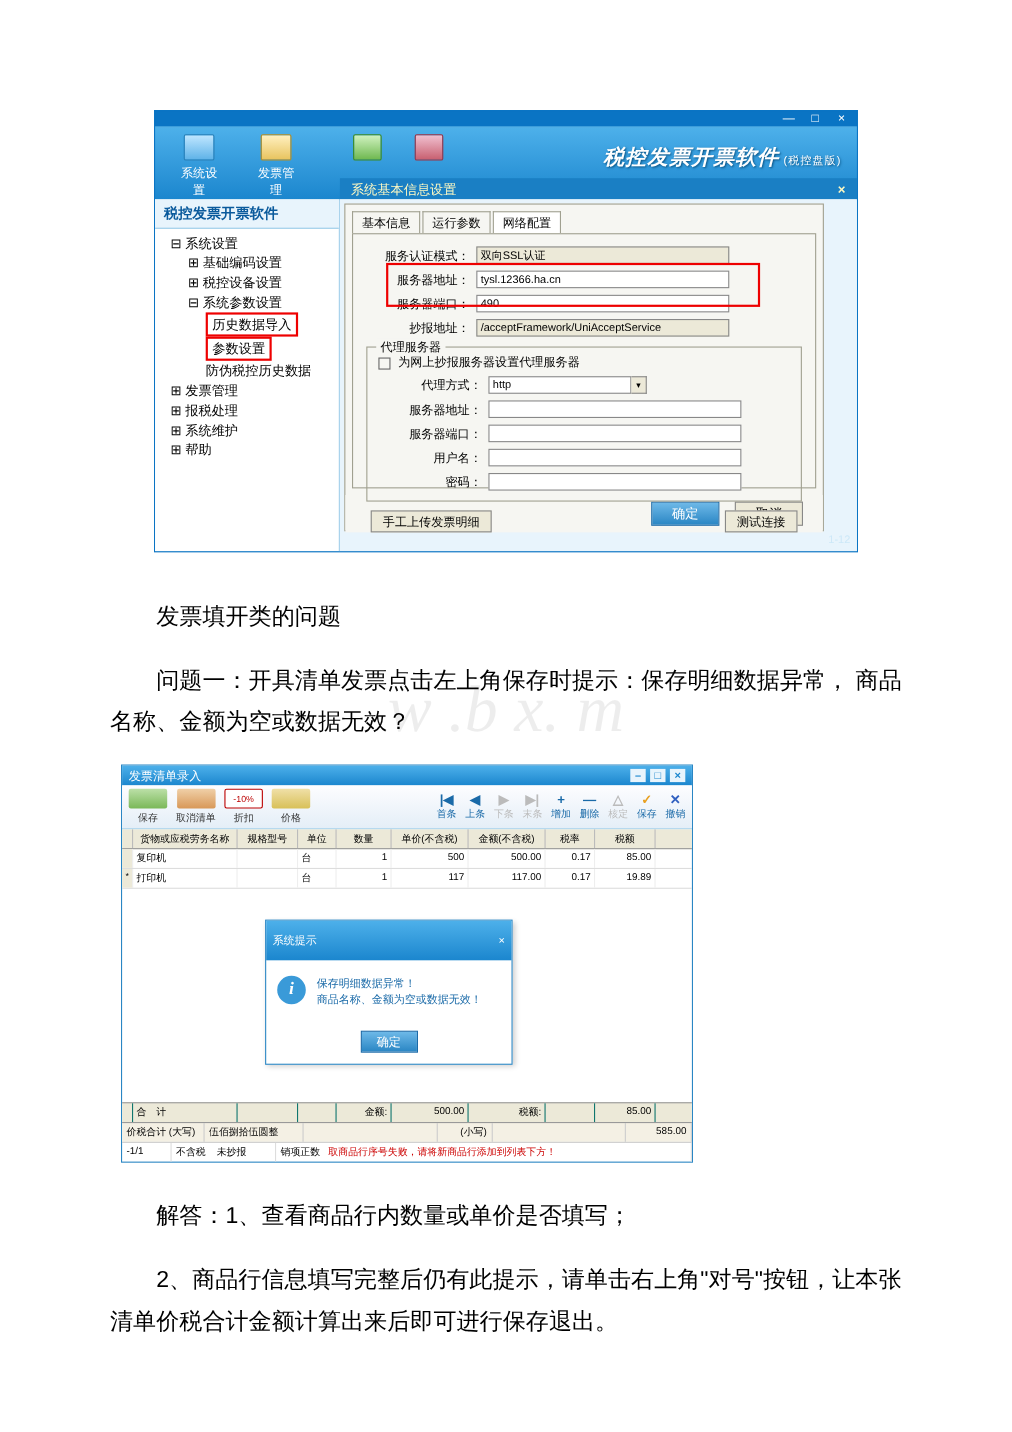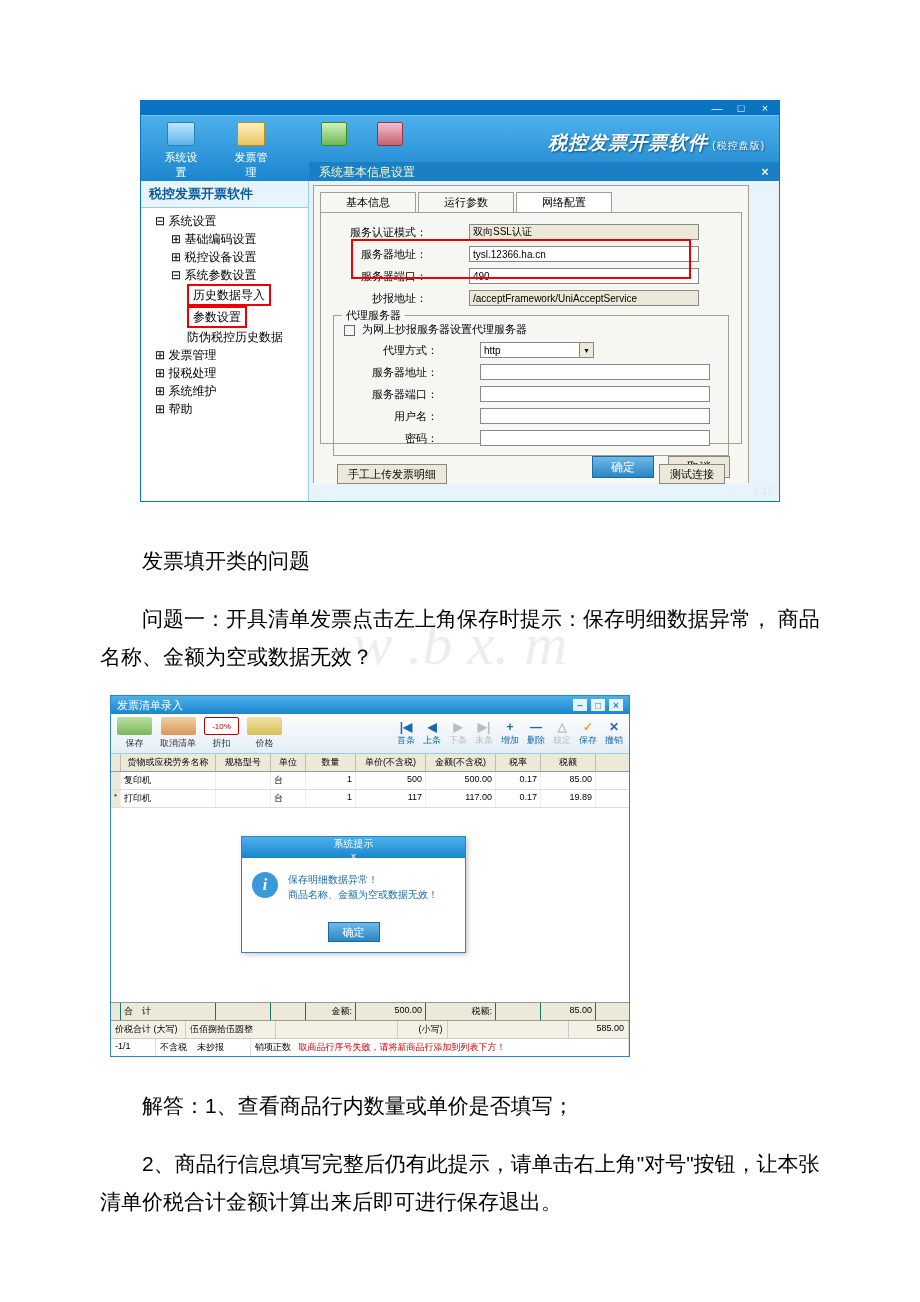--- a/index.html
+++ b/index.html
@@ -105,33 +105,33 @@
   .dialog {
     position: absolute;
     left: 4px; right: 30px; top: 4px;
     background: #f6f6f2;
     border: 1px solid #a0a090;
     height: 298px;
     font-size: 11px;
     color: #000;
   }
   .tabs { display: flex; padding: 6px 6px 0 6px; gap: 2px; }
-  .tab { border: 1px solid #a0a090; border-bottom: none; padding: 2px 25px; background: #f6f6f2; font-size: 11px; }
+  .tab { border: 1px solid #a0a090; border-bottom: none; padding: 2px 8px; background: #f6f6f2; font-size: 11px; }
   .tab.active { background: #fff; }
   .tab-body {
     margin: 0 6px 6px 6px;
     border: 1px solid #a0a090;
     background: #f6f6f2;
     padding: 10px 12px 8px 12px;
     height: 232px;
     position: relative;
   }
   .form-row { display: flex; align-items: center; margin-bottom: 4px; height: 18px; }
   .form-row label { width: 100px; text-align: right; padding-right: 6px; font-size: 11px; }
-  .form-row .field { flex: 1; height: 16px; border: 1px solid #888; background: #fff; font-size: 10px; padding: 0 3px; display: flex; align-items: center; overflow: hidden; max-width: 230px; margin-left: 36px;}
+  .form-row .field { flex: 1; height: 16px; border: 1px solid #888; background: #fff; font-size: 10px; padding: 0 3px; display: flex; align-items: center; overflow: hidden; max-width: 230px;}
   .form-row .ro { background: #ece9d8; }
   .red-box { position: absolute; border: 2px solid #e00; pointer-events: none; }
   .fieldset {
     border: 1px solid #a0a090;
     margin-top: 8px;
     padding: 6px 10px 4px 10px;
     position: relative;
   }
   .fieldset .legend { position: absolute; top: -8px; left: 8px; background: #f6f6f2; padding: 0 4px; font-size: 11px; }
   .chk { width: 11px; height: 11px; border: 1px solid #666; display: inline-block; vertical-align: middle; margin-right: 4px; }
@@ -213,21 +213,21 @@
   .marker { background:#ece9d8; text-align:center; font-size:8px; }
 
   .sys-prompt {
     position: absolute;
     left: 130px; top: 64px;
     width: 225px;
     border: 1px solid #2a86c4;
     background: #fff;
     box-shadow: 2px 2px 5px rgba(0,0,0,0.2);
   }
-  .sys-prompt .sp-title { height: 21px; background: linear-gradient(#4db0ea,#1b86ce); color:#fff; display:flex; justify-content:space-between; align-items:center; padding:0 6px; font-size:10px;flex-direction:column;}
+  .sys-prompt .sp-title { height: 36px; background: linear-gradient(#4db0ea,#1b86ce); color:#fff; display:flex; justify-content:space-between; align-items:center; padding:0 6px; font-size:10px;}
   .sys-prompt .sp-body { display:flex; padding: 14px 10px; gap:10px; align-items:flex-start;}
   .sp-icon { width:26px; height:26px; border-radius:50%; background:#3a9ad8; color:#fff; display:flex;align-items:center;justify-content:center;font-style:italic;font-weight:bold;font-size:16px;font-family:Georgia,serif;}
   .sp-text { font-size:10px; color:#1a6aa8; line-height:1.5; }
   .sp-foot { text-align:center; padding: 6px 0 10px 0;}
 
   .grid-foot { background: #ece9d8; border-top: 1px solid #999; }
   .grid-foot > div { border-right: 1px solid #0f766e; padding: 2px 3px; }
   .status-rows > div { display: grid; grid-template-columns: 45px 95px 1fr; font-size:9px; border-top:1px solid #ccc;}
   .status-rows > div > div { padding: 2px 4px; border-right:1px solid #ddd;}
   .total-row { display:grid; grid-template-columns: 75px 90px 1fr 50px 1fr 60px; font-size:9px; background:#f4f0e4; border-top:1px solid #999;}

